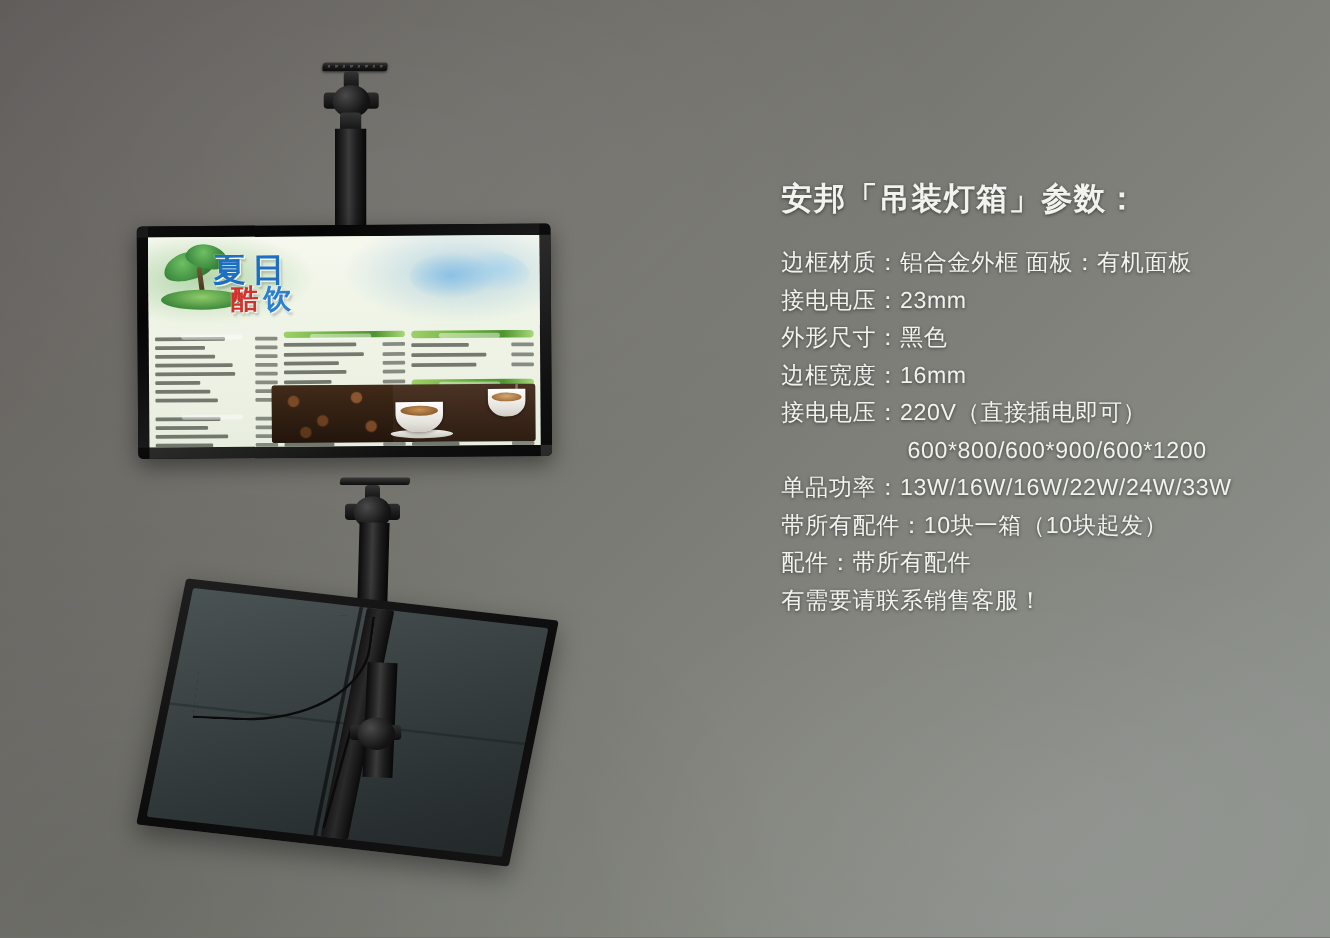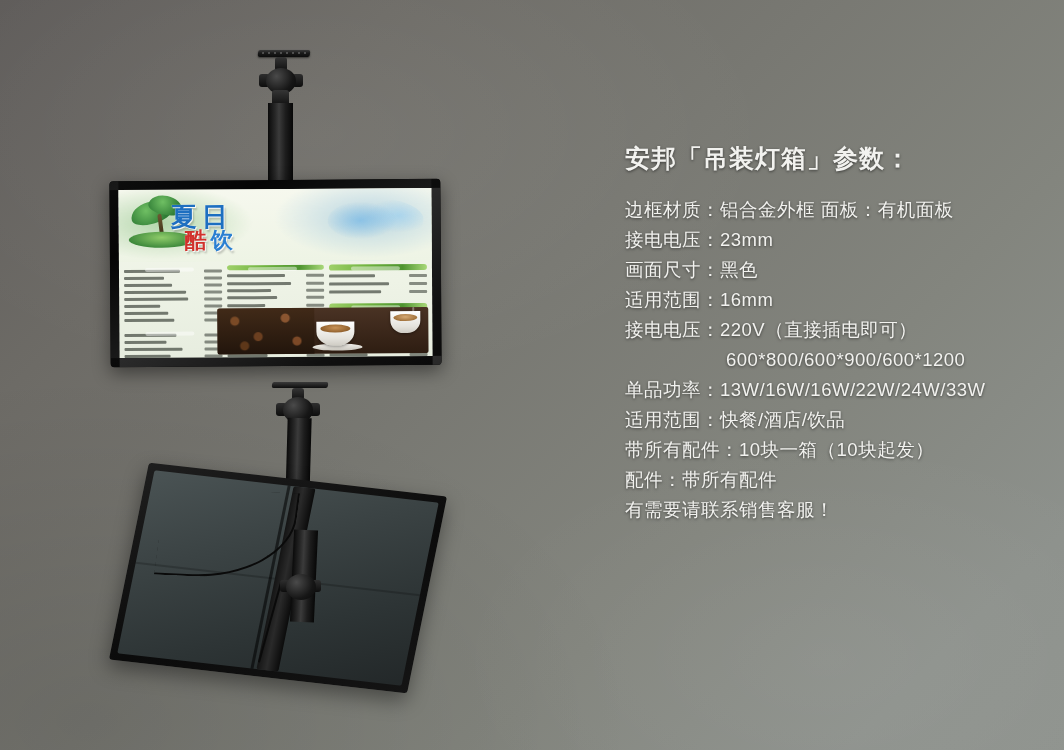--- a/index.html
+++ b/index.html
@@ -553,24 +553,23 @@
   <div class="pole" id="l-pole2"></div>
   <div id="l-ear-l2"></div>
   <div id="l-ear-r2"></div>
   <div class="knuckle" id="l-knuck2"></div>
 
   <div id="spec">
     <div id="spec-title">安邦「吊装灯箱」参数：</div>
     <div id="spec-lines">
         <div class="spec-line">边框材质：铝合金外框    面板：有机面板</div>
         <div class="spec-line">接电电压：23mm</div>
-        <div class="spec-line">画面尺寸：黑色</div>
-        <div class="spec-line">适用范围：16mm</div>
+        <div class="spec-line">外形尺寸：黑色</div>
+        <div class="spec-line">边框宽度：16mm</div>
         <div class="spec-line">接电电压：220V（直接插电即可）</div>
         <div class="spec-line cont">600*800/600*900/600*1200</div>
         <div class="spec-line">单品功率：13W/16W/16W/22W/24W/33W</div>
-        <div class="spec-line">适用范围：快餐/酒店/饮品</div>
         <div class="spec-line">带所有配件：10块一箱（10块起发）</div>
         <div class="spec-line">配件：带所有配件</div>
         <div class="spec-line">有需要请联系销售客服！</div>
       </div>
   </div>
 </div>
 
 </body></html>

